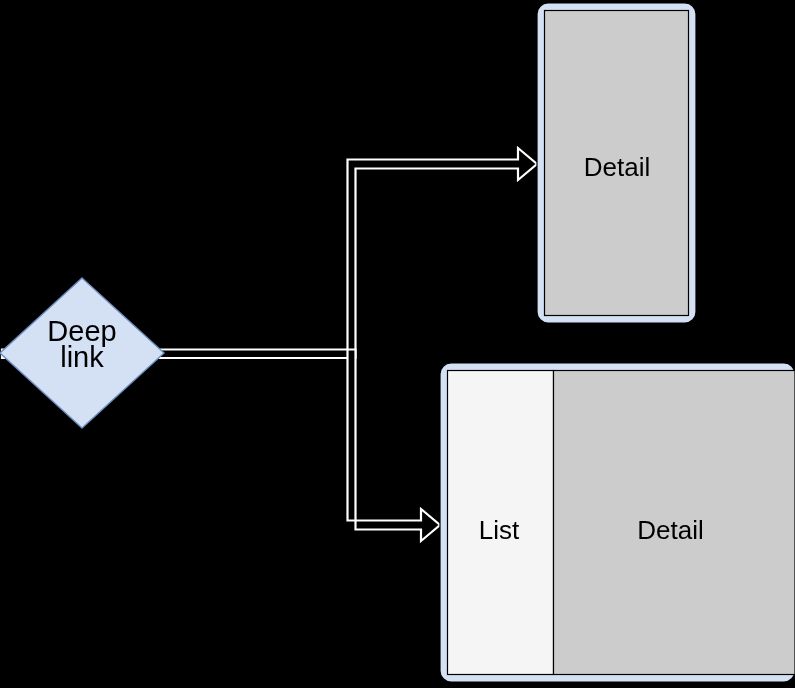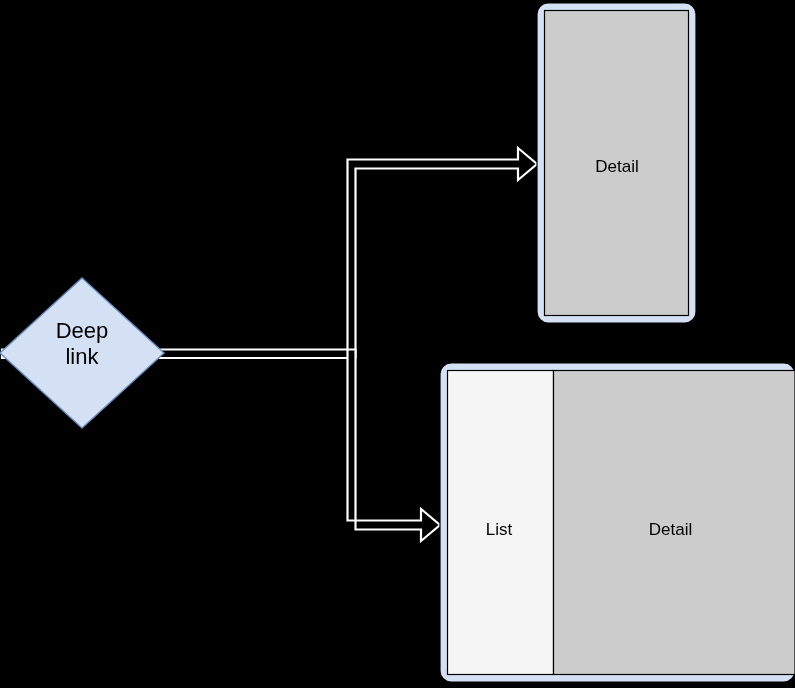--- a/index.html
+++ b/index.html
@@ -23,33 +23,33 @@
     left: 0;
     top: 0;
     width: 795px;
     height: 688px;
   }
 
   
   .label {
     position: absolute;
     color: #000000;
-    font-size: 17px;
+    font-size: 26px;
     line-height: 30px;
     text-align: center;
     white-space: pre-line;
     pointer-events: none;
     font-family: "Liberation Sans", sans-serif;
   }
 
   .diamond-label {
     left: 8px;
     top: 318px;
     width: 148px;
-    font-size: 22px;
+    font-size: 29px;
     line-height: 26px;
   }
 
   .top-detail-label {
     left: 544px;
     top: 152px;
     width: 146px;
   }
 
   .list-label {

